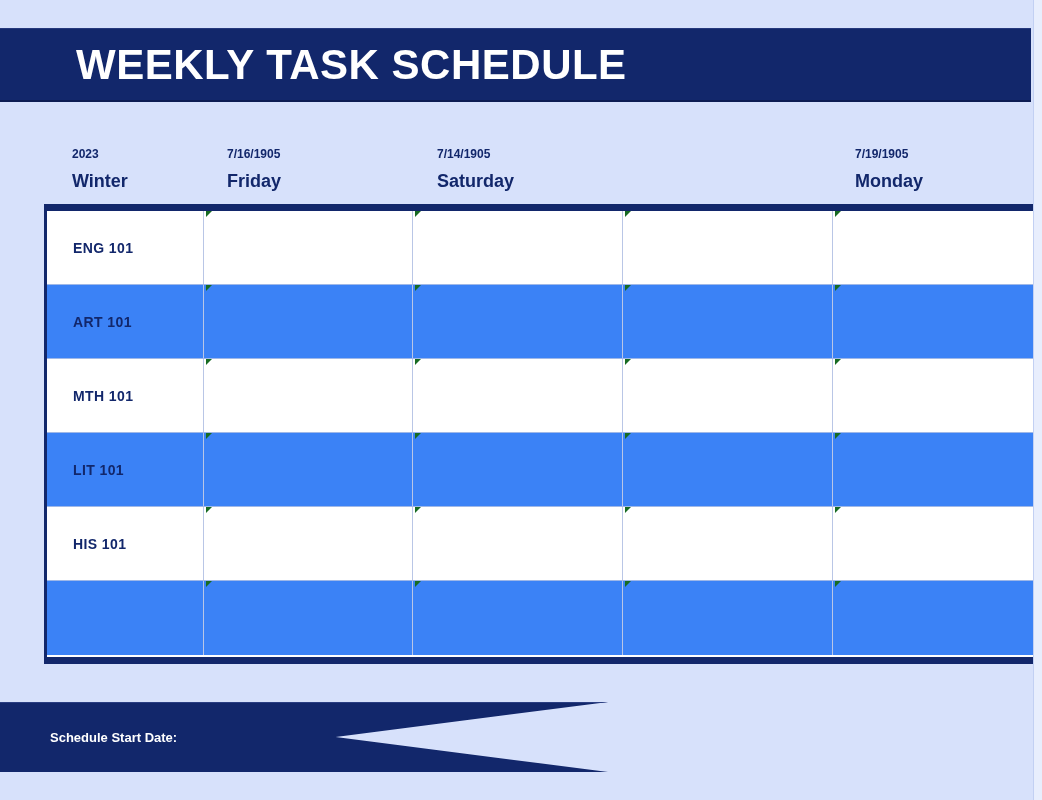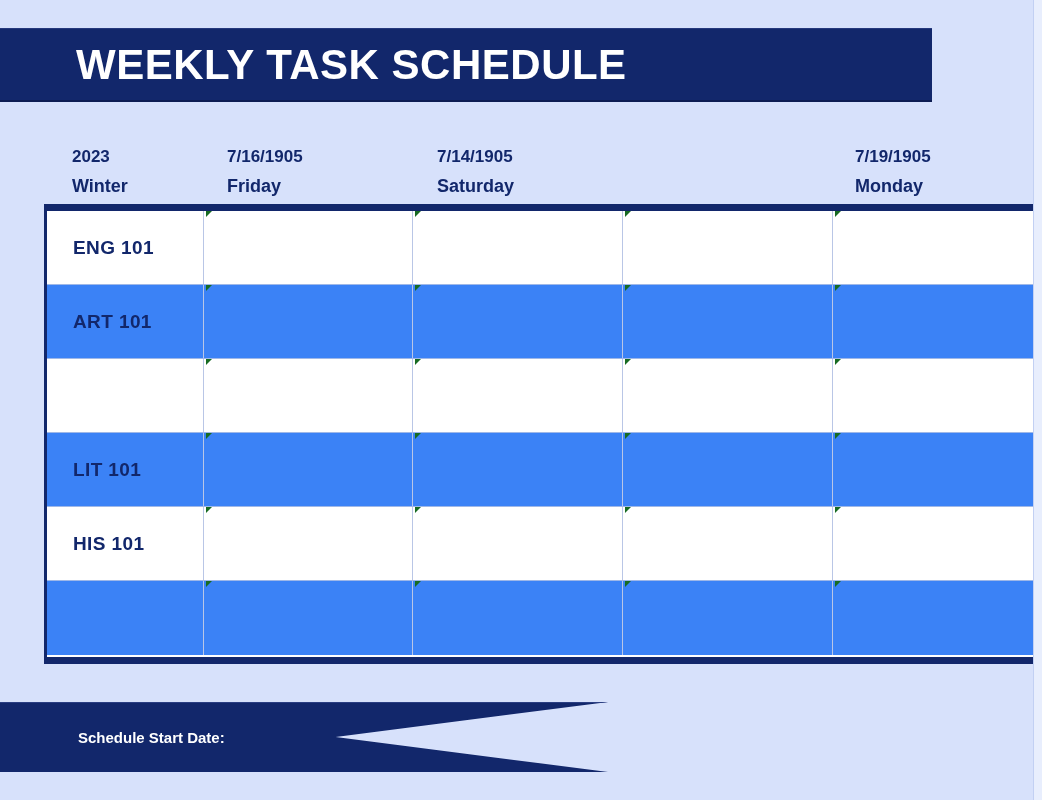--- a/index.html
+++ b/index.html
@@ -35,21 +35,21 @@
     height: 800px;
     background: #e8eefd;
     border-left: 1px solid #c2d0f3;
   }
 
   
   .title-bar {
     position: absolute;
     left: 0;
     top: 28px;
-    width: 932px;
+    width: 1031px;
     height: 74px;
     background: #12276b;
     border-top: 1px solid #25397d;
     border-bottom: 2px solid #0d1c52;
     box-sizing: border-box;
     display: flex;
     align-items: center;
   }
   .title-text {
     color: #ffffff;
@@ -69,21 +69,21 @@
     width: 996px;
     height: 58px;
   }
   .col-head {
     position: absolute;
     top: 0;
     height: 58px;
   }
   .col-head .sub {
     color: #12276b;
-    font-size: 17px;
+    font-size: 12px;
     font-weight: bold;
     line-height: 1;
     padding-top: 4px;
     white-space: nowrap;
   }
   .col-head .main {
     color: #12276b;
     font-size: 18px;
     font-weight: bold;
     line-height: 1;
@@ -118,21 +118,21 @@
     position: absolute;
     left: 0;
     top: 0;
     width: 156px;
     height: 100%;
     display: flex;
     align-items: center;
     box-sizing: border-box;
     padding-left: 26px;
     color: #12276b;
-    font-size: 19px;
+    font-size: 14px;
     font-weight: bold;
     letter-spacing: 0.4px;
   }
 
   
   .vsep {
     position: absolute;
     top: 0;
     width: 1px;
     height: 100%;
@@ -158,23 +158,23 @@
     background: #12276b;
     border-top: 1px solid #2a3e82;
     -webkit-clip-path: polygon(0 0, 100% 0, 100% 100%, 0 100%, 0 100%);
     clip-path: polygon(0% 0%, 100% 0%, 55.2% 50%, 100% 100%, 0% 100%);
     display: flex;
     align-items: center;
     box-sizing: border-box;
   }
   .footer-label {
     color: #ffffff;
-    font-size: 15px;
-    font-weight: bold;
-    padding-left: 78px;
+    font-size: 13px;
+    font-weight: bold;
+    padding-left: 50px;
     white-space: nowrap;
   }
   .footer-value {
     color: #ffffff;
     font-size: 19px;
     font-weight: bold;
     position: absolute;
     left: 409px;
     white-space: nowrap;
   }
@@ -224,20 +224,21 @@
         <div class="vsep" style="left: 156px;"></div>
         <div class="vsep" style="left: 365px;"></div>
         <div class="vsep" style="left: 575px;"></div>
         <div class="vsep" style="left: 785px;"></div>
         <div class="note-flag" style="left: 159px; top: 0px;"></div>
         <div class="note-flag" style="left: 368px; top: 0px;"></div>
         <div class="note-flag" style="left: 578px; top: 0px;"></div>
         <div class="note-flag" style="left: 788px; top: 0px;"></div>
       </div>
       <div class="grid-row plain">
+        <div class="row-label">MTH 101</div>
         <div class="vsep" style="left: 156px;"></div>
         <div class="vsep" style="left: 365px;"></div>
         <div class="vsep" style="left: 575px;"></div>
         <div class="vsep" style="left: 785px;"></div>
         <div class="note-flag" style="left: 159px; top: 0px;"></div>
         <div class="note-flag" style="left: 368px; top: 0px;"></div>
         <div class="note-flag" style="left: 578px; top: 0px;"></div>
         <div class="note-flag" style="left: 788px; top: 0px;"></div>
       </div>
       <div class="grid-row shaded">

